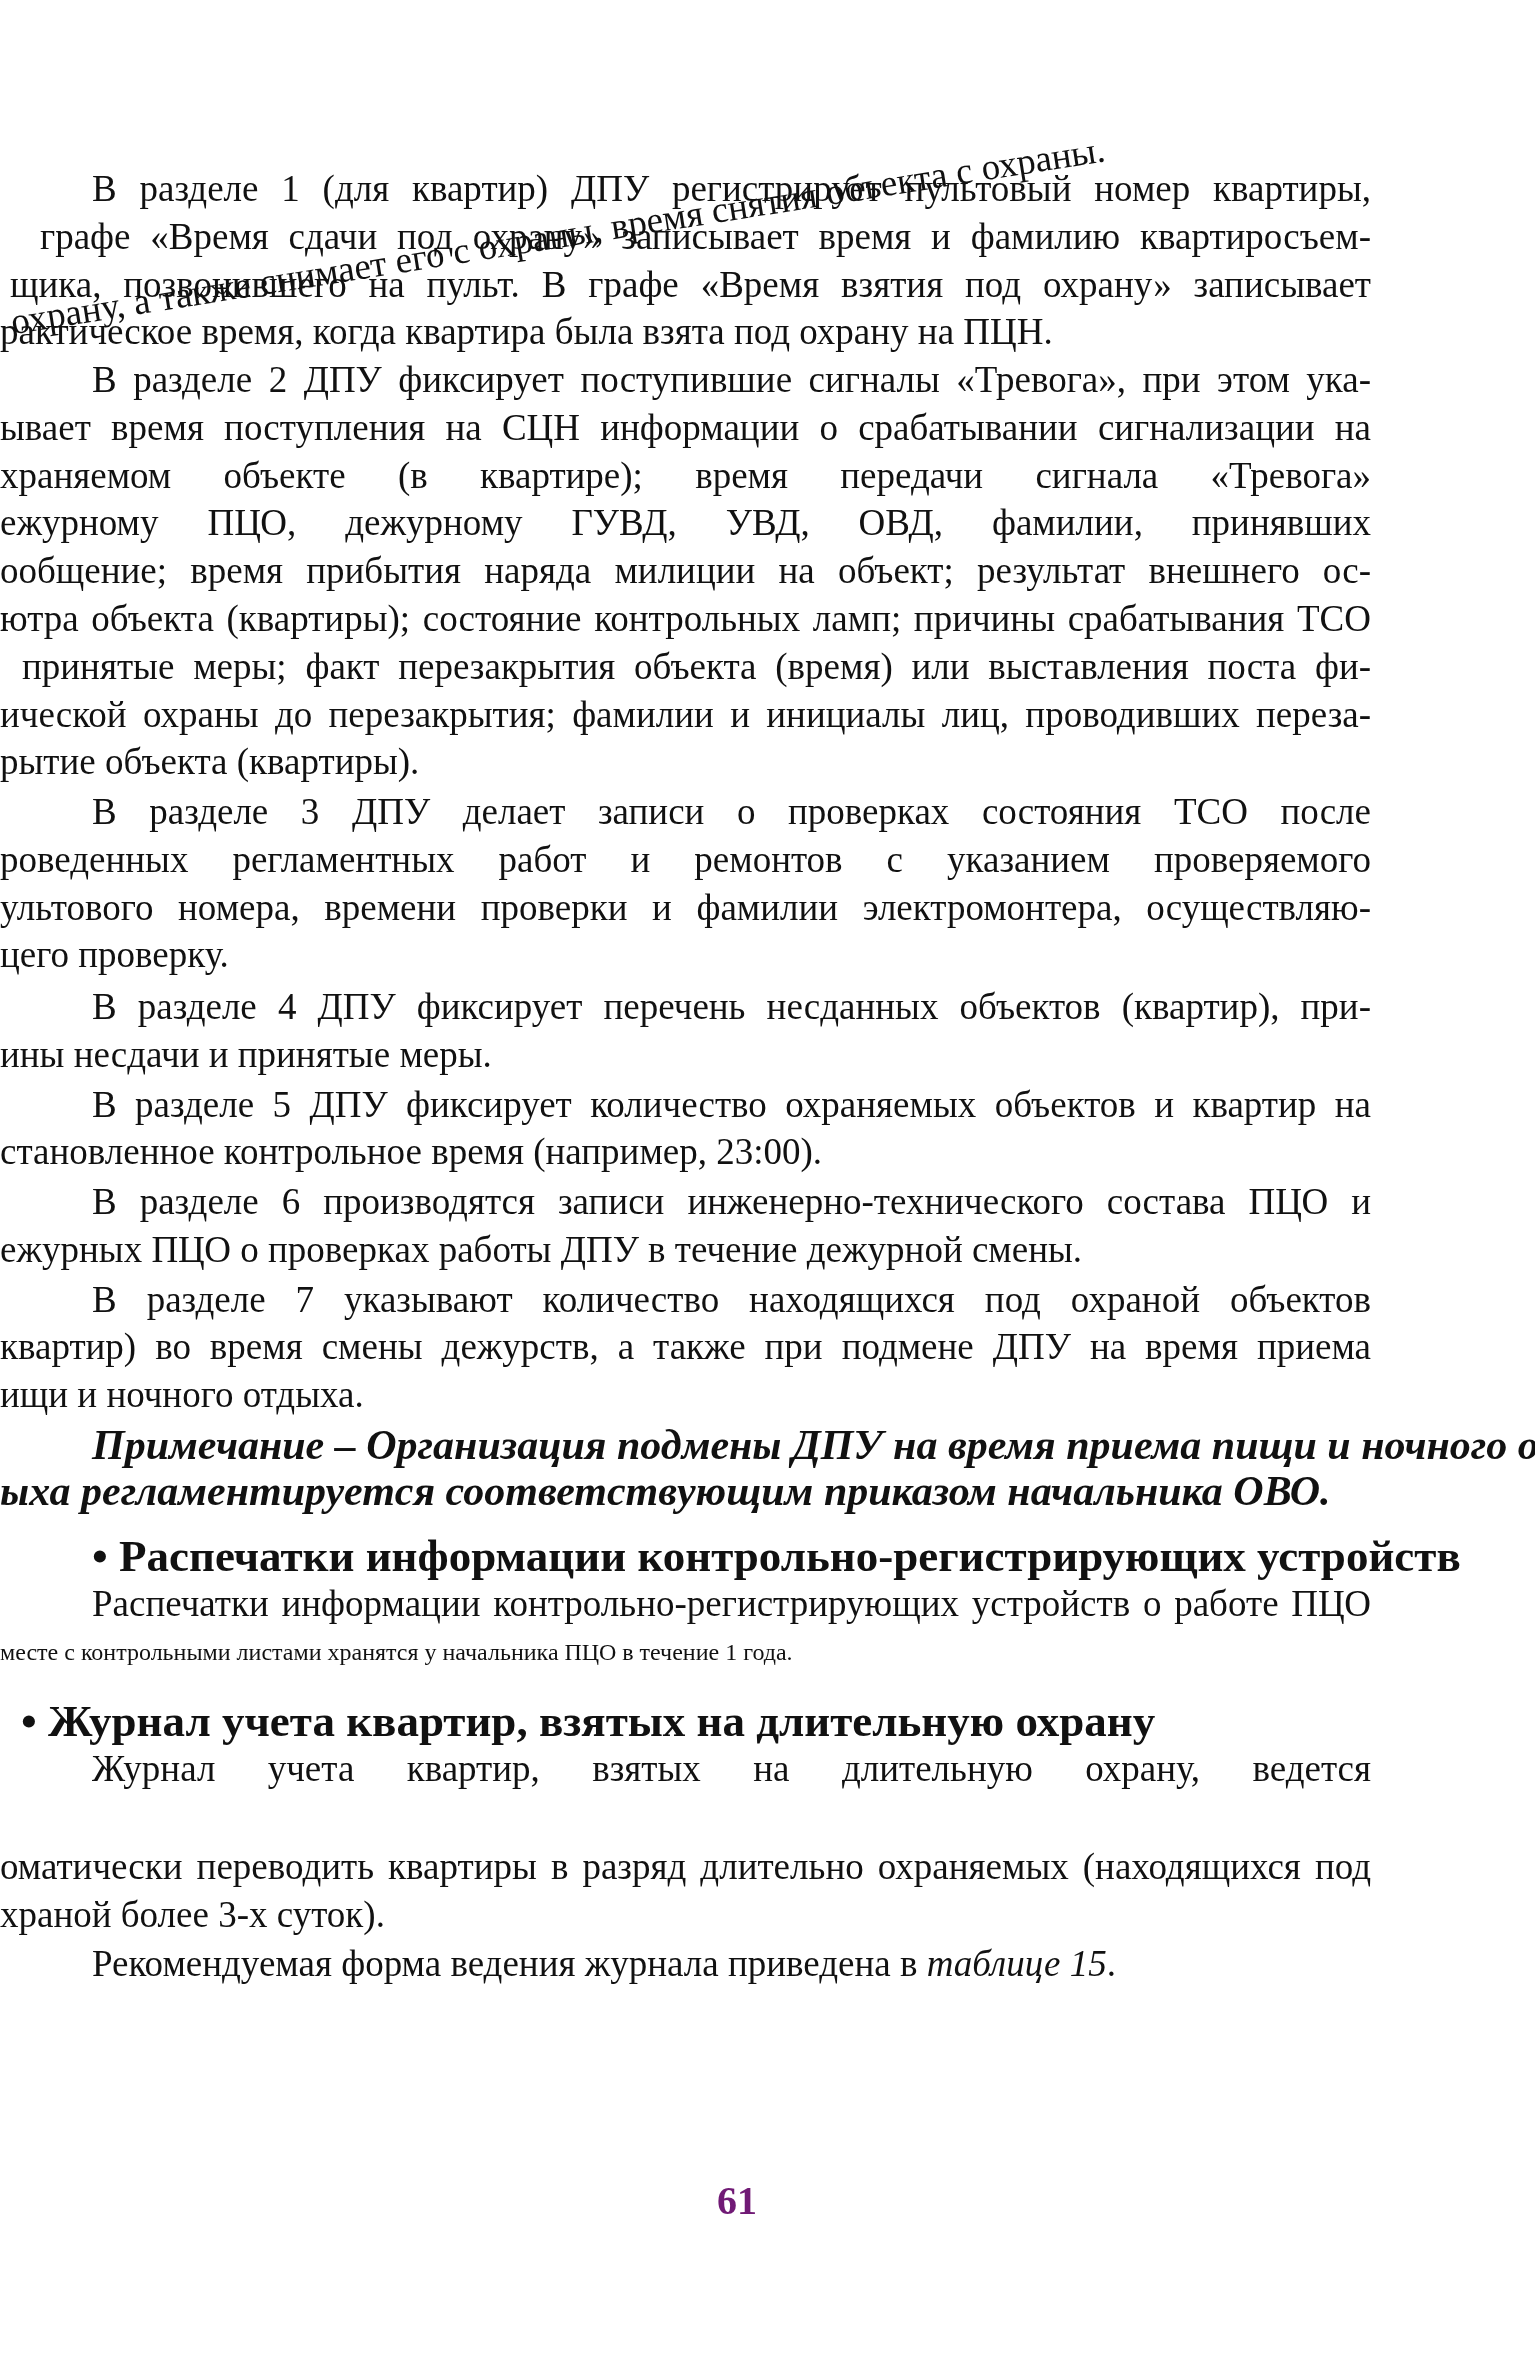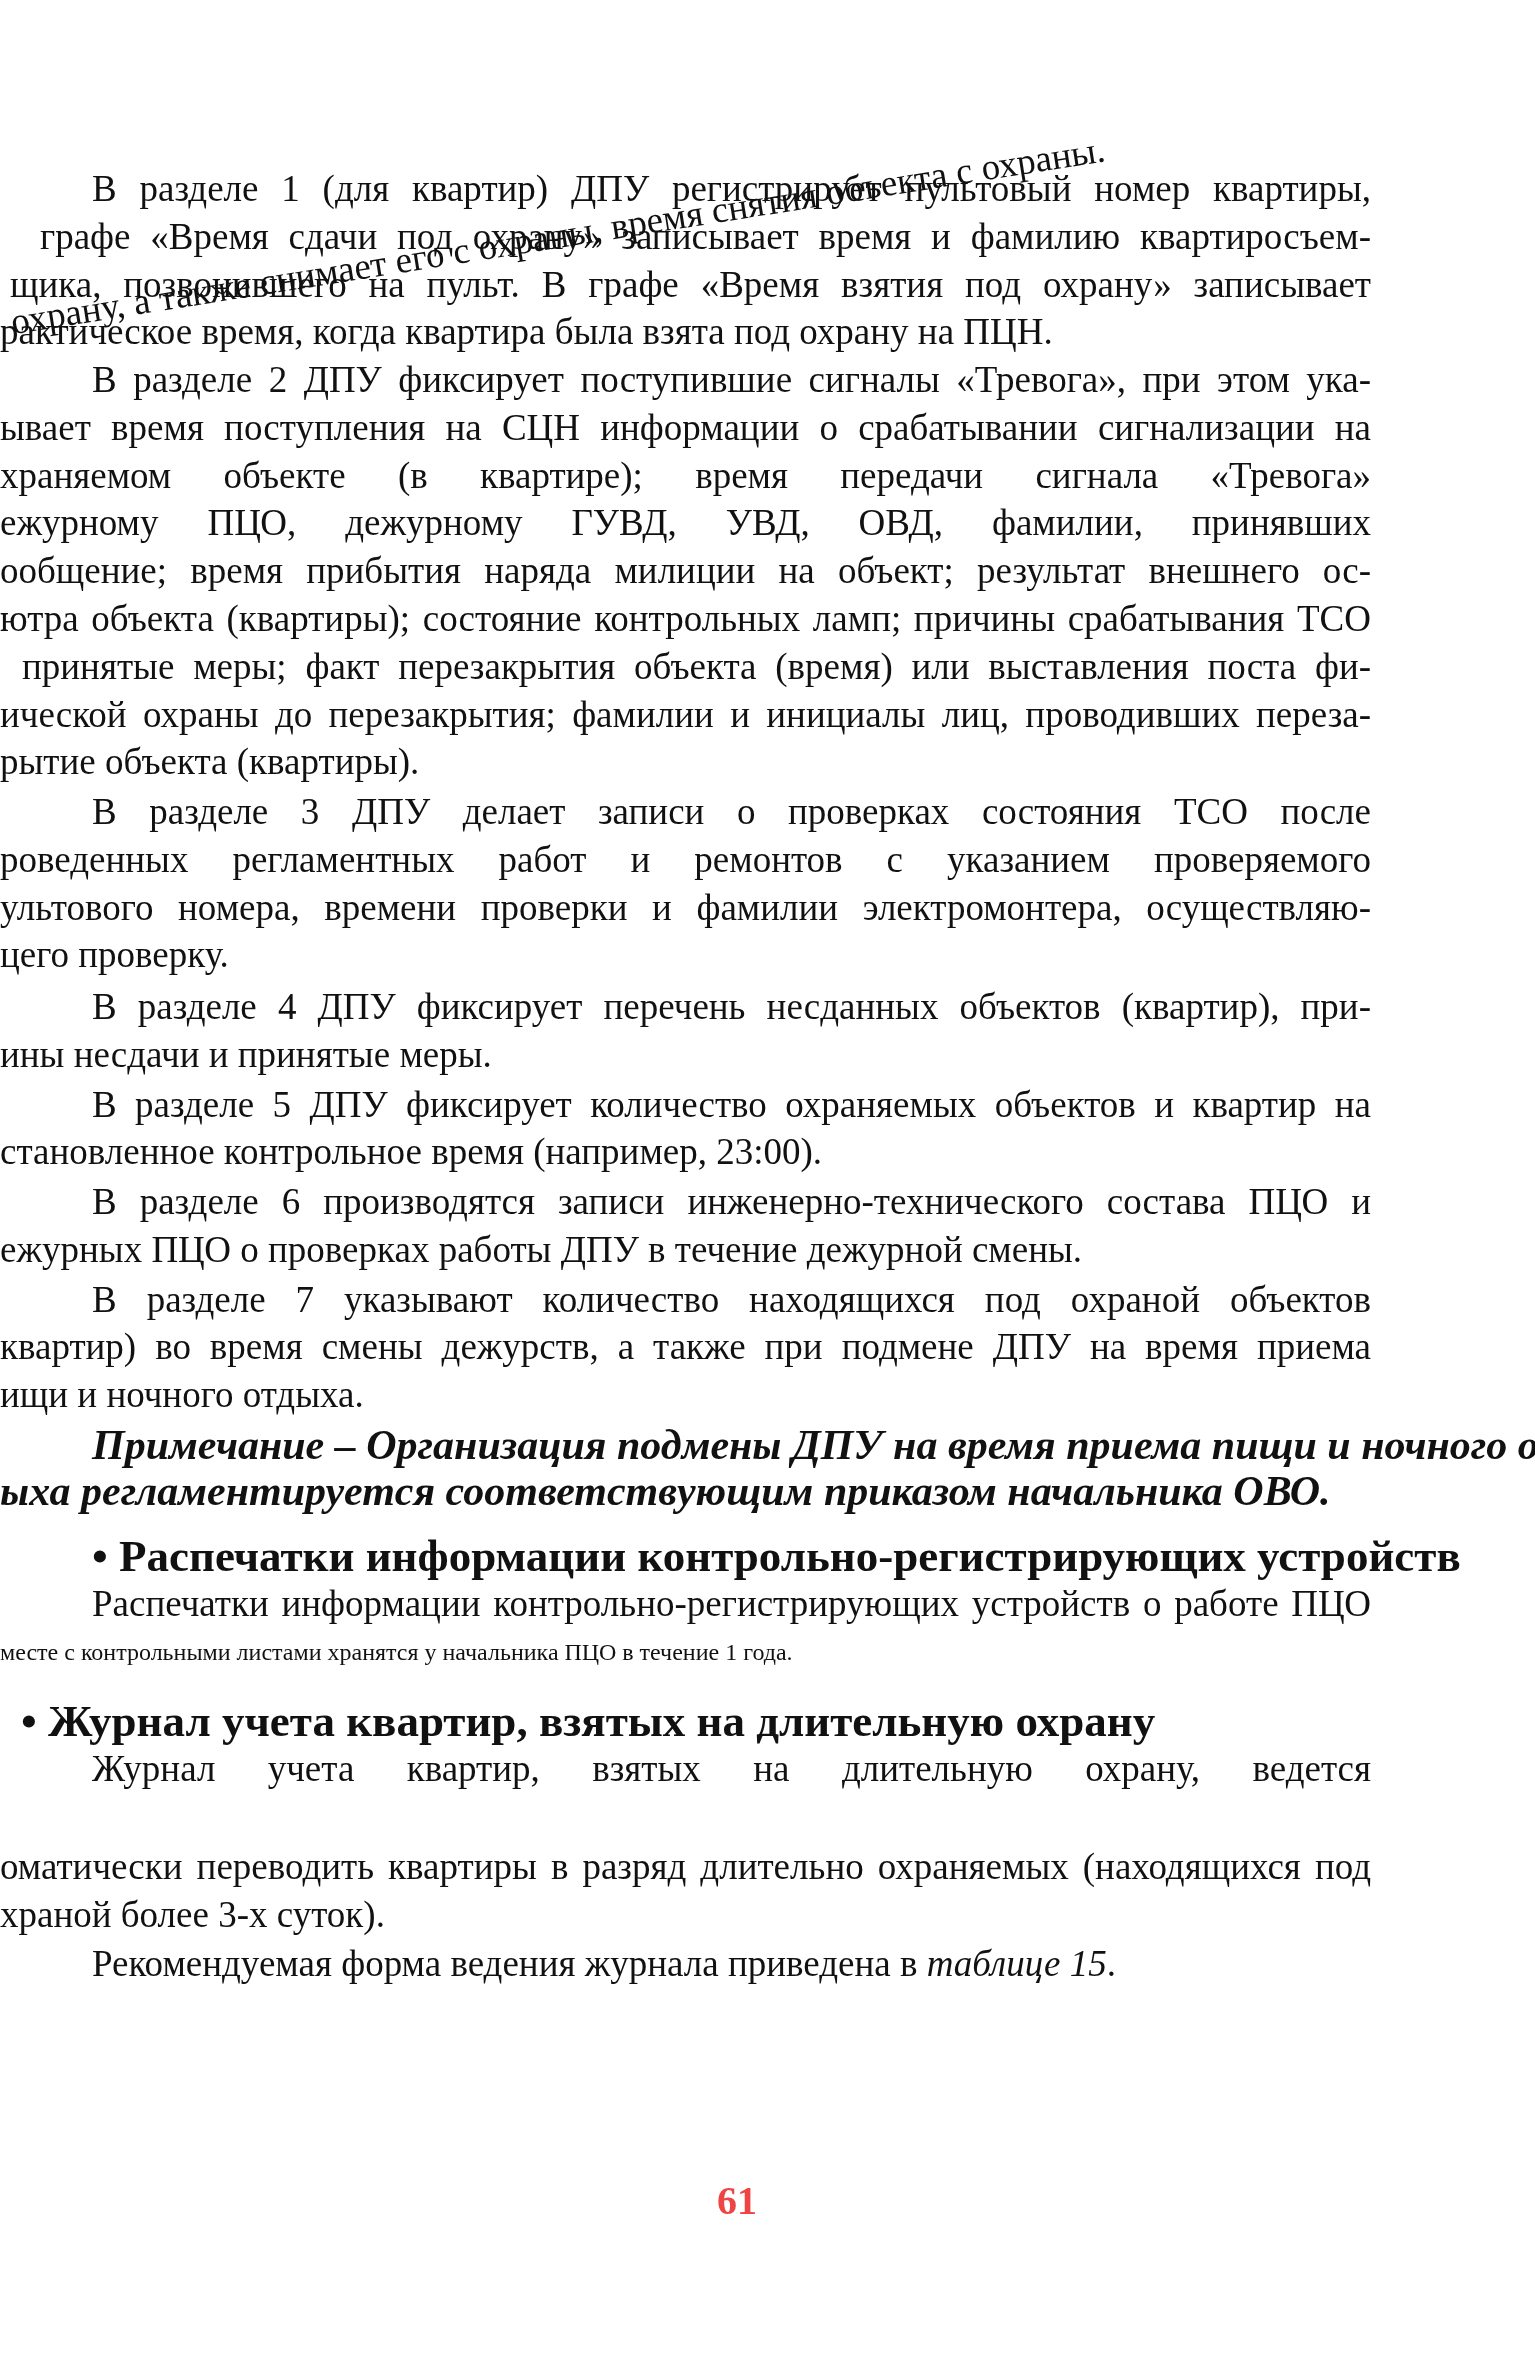--- a/index.html
+++ b/index.html
@@ -11,21 +11,21 @@
     font-size:37px; line-height:48px; color:#111;
     white-space:nowrap; overflow:visible;
   }
   .just { text-align:justify; text-align-last:justify; }
   .ind { padding-left:92px; box-sizing:border-box; }
   .note { font-style:italic; font-weight:bold; font-size:42px; }
   .heading { font-weight:bold; font-size:45px; }
   .em { font-style:italic; }
   .pagenum {
     position:absolute; left:697px; top:2177px; width:80px; text-align:center;
-    font-family:"Liberation Serif","DejaVu Serif",serif; font-size:40px; font-weight:bold; color:#ef4444;
+    font-family:"Liberation Serif","DejaVu Serif",serif; font-size:40px; font-weight:bold; color:#701a75;
   }
 </style>
 </head>
 <body>
 
 <div class="page">
 
   <div class="line" style="top:117px;">
     <span style="display:inline-block;transform:rotate(-9deg) translateY(8px);transform-origin:100% 100%;">охрану, а также снимает его с охраны, время снятия объекта с охраны.</span>
   </div>

